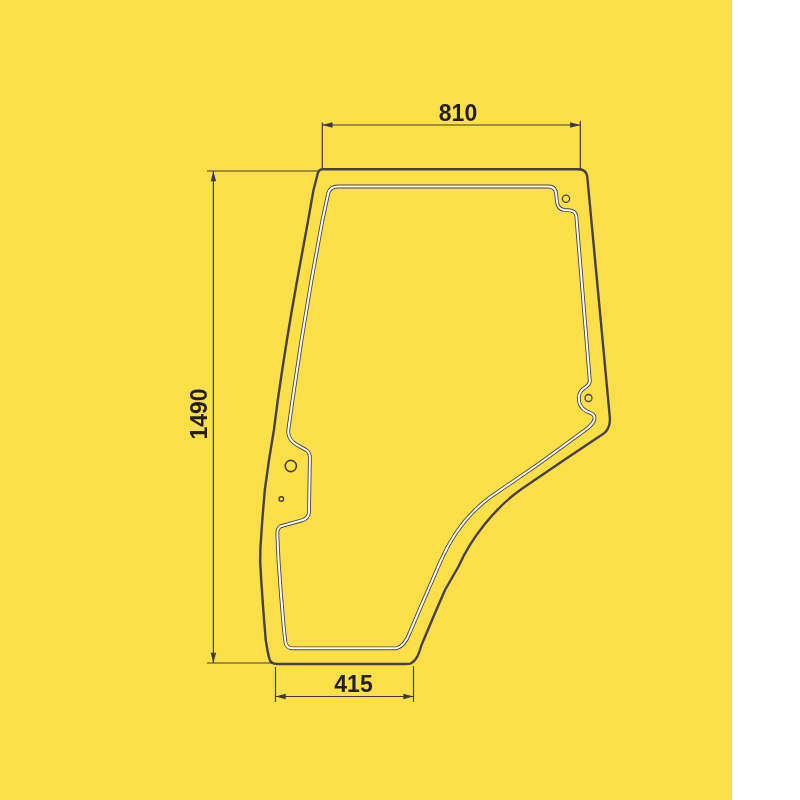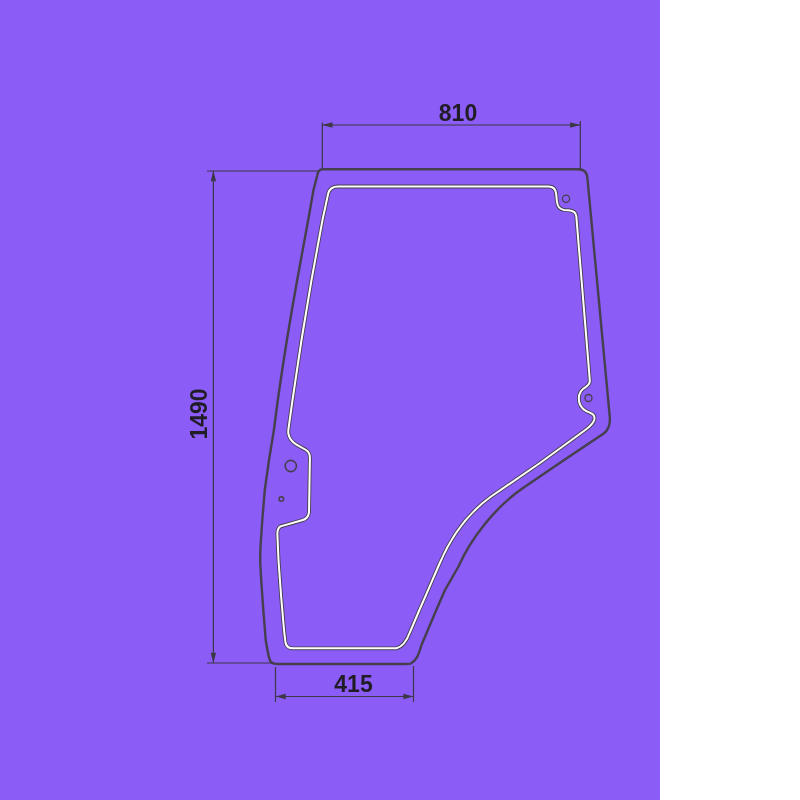--- a/index.html
+++ b/index.html
@@ -1,16 +1,16 @@
 <!DOCTYPE html>
 <html><head>
 <meta charset="utf-8">
 <style>
   html,body{margin:0;padding:0;background:#ffffff;}
-  .page{width:660px;height:800px;position:relative;background:#8b5cf6;overflow:hidden;}
+  .page{width:732px;height:800px;position:relative;background:#fde047;overflow:hidden;}
   svg{position:absolute;left:0;top:0;}
   text{font-family:"Liberation Sans", sans-serif;font-weight:bold;fill:#211d26;}
 </style>
 </head>
 <body>
 
 <div class="page">
 <svg width="800" height="800" viewBox="0 0 800 800">
   <defs>
     <path id="inner" d="

